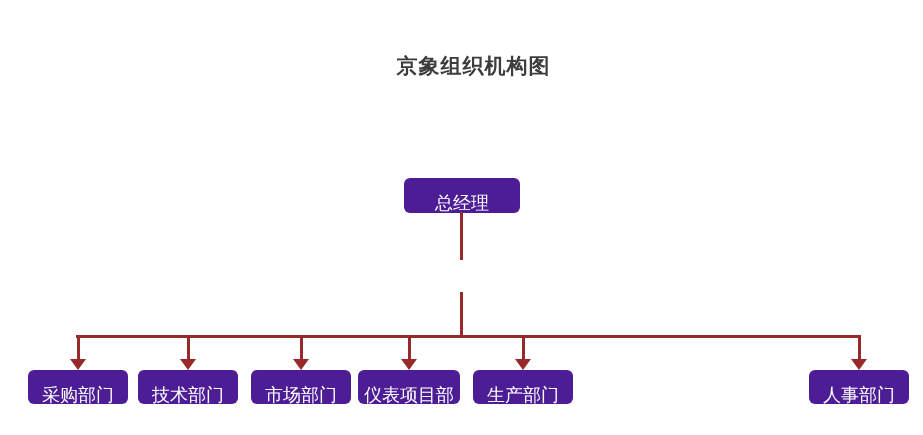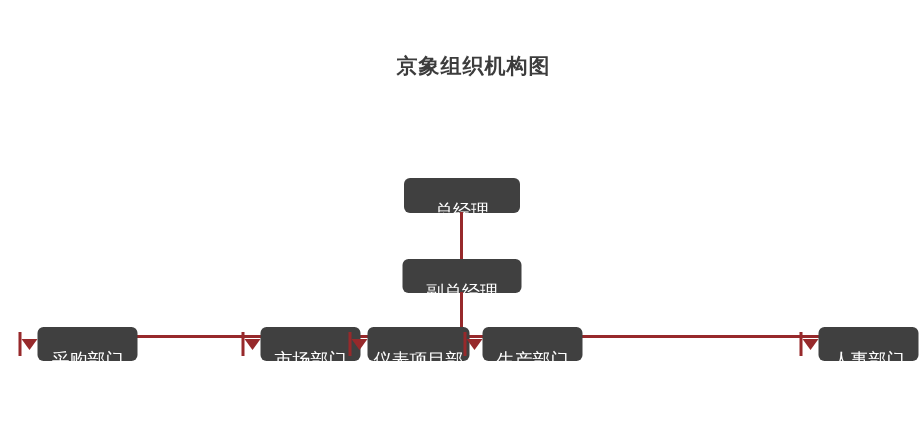--- a/index.html
+++ b/index.html
@@ -32,26 +32,26 @@
     position: absolute;
     inset: 0;
   }
   .node {
     position: absolute;
     box-sizing: border-box;
     height: 34px;
     line-height: 34px;
     text-align: center;
     color: #ffffff;
-    background: #404040;
+    background: #4c1d95;
     border-radius: 6px;
     font-family: "Liberation Serif", "DejaVu Serif", serif;
     font-size: 18px;
     white-space: nowrap;
-    padding: 16px 6px;
+    padding: 8px 6px;
   }
   .node-l1 {
     top: 178px;
     left: 462px;
     transform: translateX(-50%);
     min-width: 116px;
     height: 35px;
     line-height: 35px;
   }
   .node-l2 {
@@ -70,24 +70,24 @@
   .hline {
     position: absolute;
     left: 76px;
     top: 335px;
     width: 785px;
     height: 3px;
     background: #97292b;
   }
   .branch {
     position: absolute;
-    top: 327px;
+    top: 335px;
     transform: translateX(-50%);
     display: flex;
-    flex-direction: row;
+    flex-direction: column;
     align-items: center;
   }
   .branch .drop {
     position: static;
     width: 3px;
     height: 24px;
     background: #97292b;
   }
   .arrowhead {
     width: 0;
@@ -104,30 +104,34 @@
 </style>
 </head>
 <body>
 
 <h1 class="page-title">京象组织机构图</h1>
 
 <div class="chart">
 
   <div class="node node-l1">总经理</div>
   <div class="vline vline-1"></div>
-  <div class="node node-l2">副总经理</div>
   <div class="vline vline-2"></div>
   <div class="hline"></div>
 
   <div class="branch" style="left:78px">
     <div class="drop"></div>
     <div class="arrowhead"></div>
     <div class="node dept">采购部门</div>
   </div>
 
+  <div class="branch" style="left:188px">
+    <div class="drop"></div>
+    <div class="arrowhead"></div>
+    <div class="node dept">技术部门</div>
+  </div>
 
   <div class="branch" style="left:301px">
     <div class="drop"></div>
     <div class="arrowhead"></div>
     <div class="node dept">市场部门</div>
   </div>
 
   <div class="branch" style="left:409px">
     <div class="drop"></div>
     <div class="arrowhead"></div>

